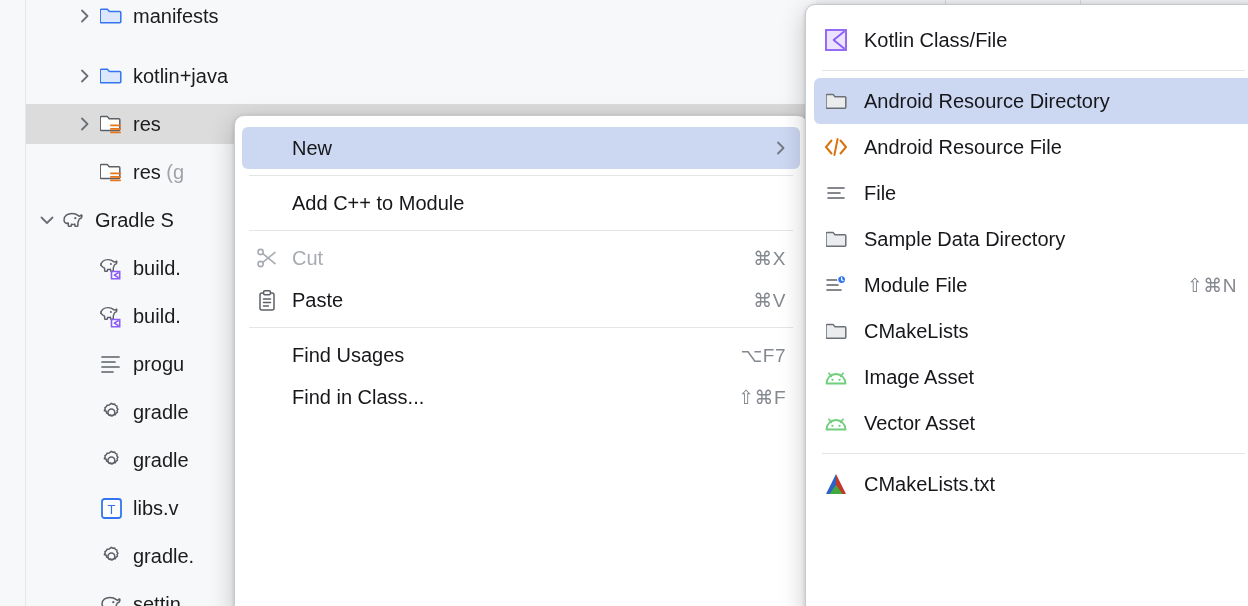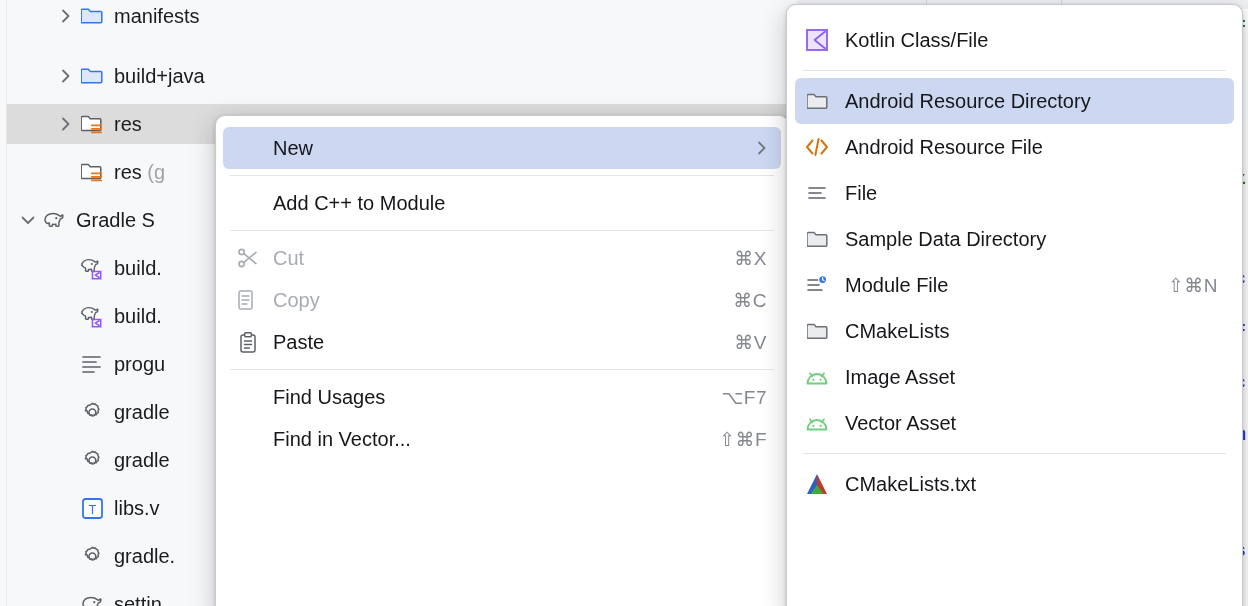--- a/index.html
+++ b/index.html
@@ -4,21 +4,21 @@
 <style>
   html,body{margin:0;padding:0;}
   body{
     width:1248px;height:606px;overflow:hidden;position:relative;
     background:#f7f8fa;
     font-family:"Liberation Sans","DejaVu Sans",sans-serif;
     -webkit-font-smoothing:antialiased;
   }
 
   
-  #ide-root{position:absolute;inset:0;}
+  #ide-root{position:absolute;inset:0;margin-left:19px;}
 
   .left-edge-rule{position:absolute;left:6px;top:0;bottom:0;width:1px;background:#e6e8ec;}
 
   #project-tree{
     position:absolute;left:7px;top:0;width:790px;height:606px;
     background:#f7f8fa;
   }
 
   .tree-row{
     position:absolute;left:0;right:0;height:40px;
@@ -147,21 +147,21 @@
             </svg>
           </span>
         </div>
         <div class="ticon">
           <span style="display: flex; align-items: center; justify-content: center;">
             <svg width="22" height="22" viewBox="0 0 22 22">
               <path d="M1.2 4.2h6.2l1.8 2.2h10.6a1 1 0 0 1 1 1v9.4a1 1 0 0 1-1 1H1.2a1 1 0 0 1-1-1V5.2a1 1 0 0 1 1-1z" fill="#dce7fb" stroke="#3574f0" stroke-width="1.5" stroke-linejoin="round"></path>
             </svg>
           </span>
         </div>
-        <div class="tlabel">build+java</div>
+        <div class="tlabel">kotlin+java</div>
       </div>
       <div class="tree-row selected" style="top: 104px;">
         <div class="chev" style="margin-left: 48px;">
           <span style="display: flex; align-items: center; justify-content: center;">
             <svg width="12" height="14" viewBox="0 0 12 14">
               <path d="M3 1.5L8.5 7 3 12.5" fill="none" stroke="#6b7076" stroke-width="1.8" stroke-linecap="round" stroke-linejoin="round"></path>
             </svg>
           </span>
         </div>
         <div class="ticon">
@@ -338,36 +338,20 @@
             <svg width="20" height="20" viewBox="0 0 20 20">
               <circle cx="3.6" cy="4" r="2.6" fill="none" stroke="#a7abb2" stroke-width="1.6"></circle>
               <circle cx="3.6" cy="16" r="2.6" fill="none" stroke="#a7abb2" stroke-width="1.6"></circle>
               <line x1="5.8" y1="5.6" x2="18" y2="15.6" stroke="#a7abb2" stroke-width="1.6" stroke-linecap="round"></line>
               <line x1="5.8" y1="14.4" x2="18" y2="4.4" stroke="#a7abb2" stroke-width="1.6" stroke-linecap="round"></line>
             </svg>
           </span>
         </div>
         <div class="mi-label">Cut</div>
         <div class="mi-short">⌘X</div>
-      </div>
-      <div class="menu-item disabled">
-        <div class="mi-icon">
-          <span style="display: flex; align-items: center; justify-content: center;">
-            <svg width="20" height="20" viewBox="0 0 20 20">
-              <rect x="1" y="1" width="13" height="18" rx="1.6" fill="none" stroke="#a7abb2" stroke-width="1.5"></rect>
-              <g stroke="#a7abb2" stroke-width="1.3" stroke-linecap="round">
-                <line x1="4" y1="6" x2="11" y2="6"></line>
-                <line x1="4" y1="10" x2="11" y2="10"></line>
-                <line x1="4" y1="14" x2="9" y2="14"></line>
-              </g>
-            </svg>
-          </span>
-        </div>
-        <div class="mi-label">Copy</div>
-        <div class="mi-short">⌘C</div>
       </div>
       <div class="menu-item">
         <div class="mi-icon">
           <span style="display: flex; align-items: center; justify-content: center;">
             <svg width="17" height="21" viewBox="0 0 17 21">
               <rect x="1" y="3" width="14" height="17" rx="2" fill="none" stroke="#5c6066" stroke-width="1.5"></rect>
               <rect x="4.6" y="0.8" width="6.8" height="4" rx="1.2" fill="#fff" stroke="#5c6066" stroke-width="1.5"></rect>
               <g stroke="#5c6066" stroke-width="1.3" stroke-linecap="round">
                 <line x1="4.4" y1="9" x2="11.6" y2="9"></line>
                 <line x1="4.4" y1="12.5" x2="11.6" y2="12.5"></line>
@@ -380,21 +364,21 @@
         <div class="mi-short">⌘V</div>
       </div>
       <div class="menu-sep"></div>
       <div class="menu-item">
         <div class="mi-icon"></div>
         <div class="mi-label">Find Usages</div>
         <div class="mi-short">⌥F7</div>
       </div>
       <div class="menu-item">
         <div class="mi-icon"></div>
-        <div class="mi-label">Find in Vector...</div>
+        <div class="mi-label">Find in Class...</div>
         <div class="mi-short">⇧⌘F</div>
       </div>
     </div>
 
   <div id="submenu">
       <div class="sub-item">
         <div class="si-icon">
           <span style="display: flex; align-items: center; justify-content: center;">
             <svg width="22" height="22" viewBox="0 0 22 22">
               <rect x="1" y="1" width="20" height="20" fill="#ece3ff" stroke="#8b5cf6" stroke-width="1.8"></rect>

